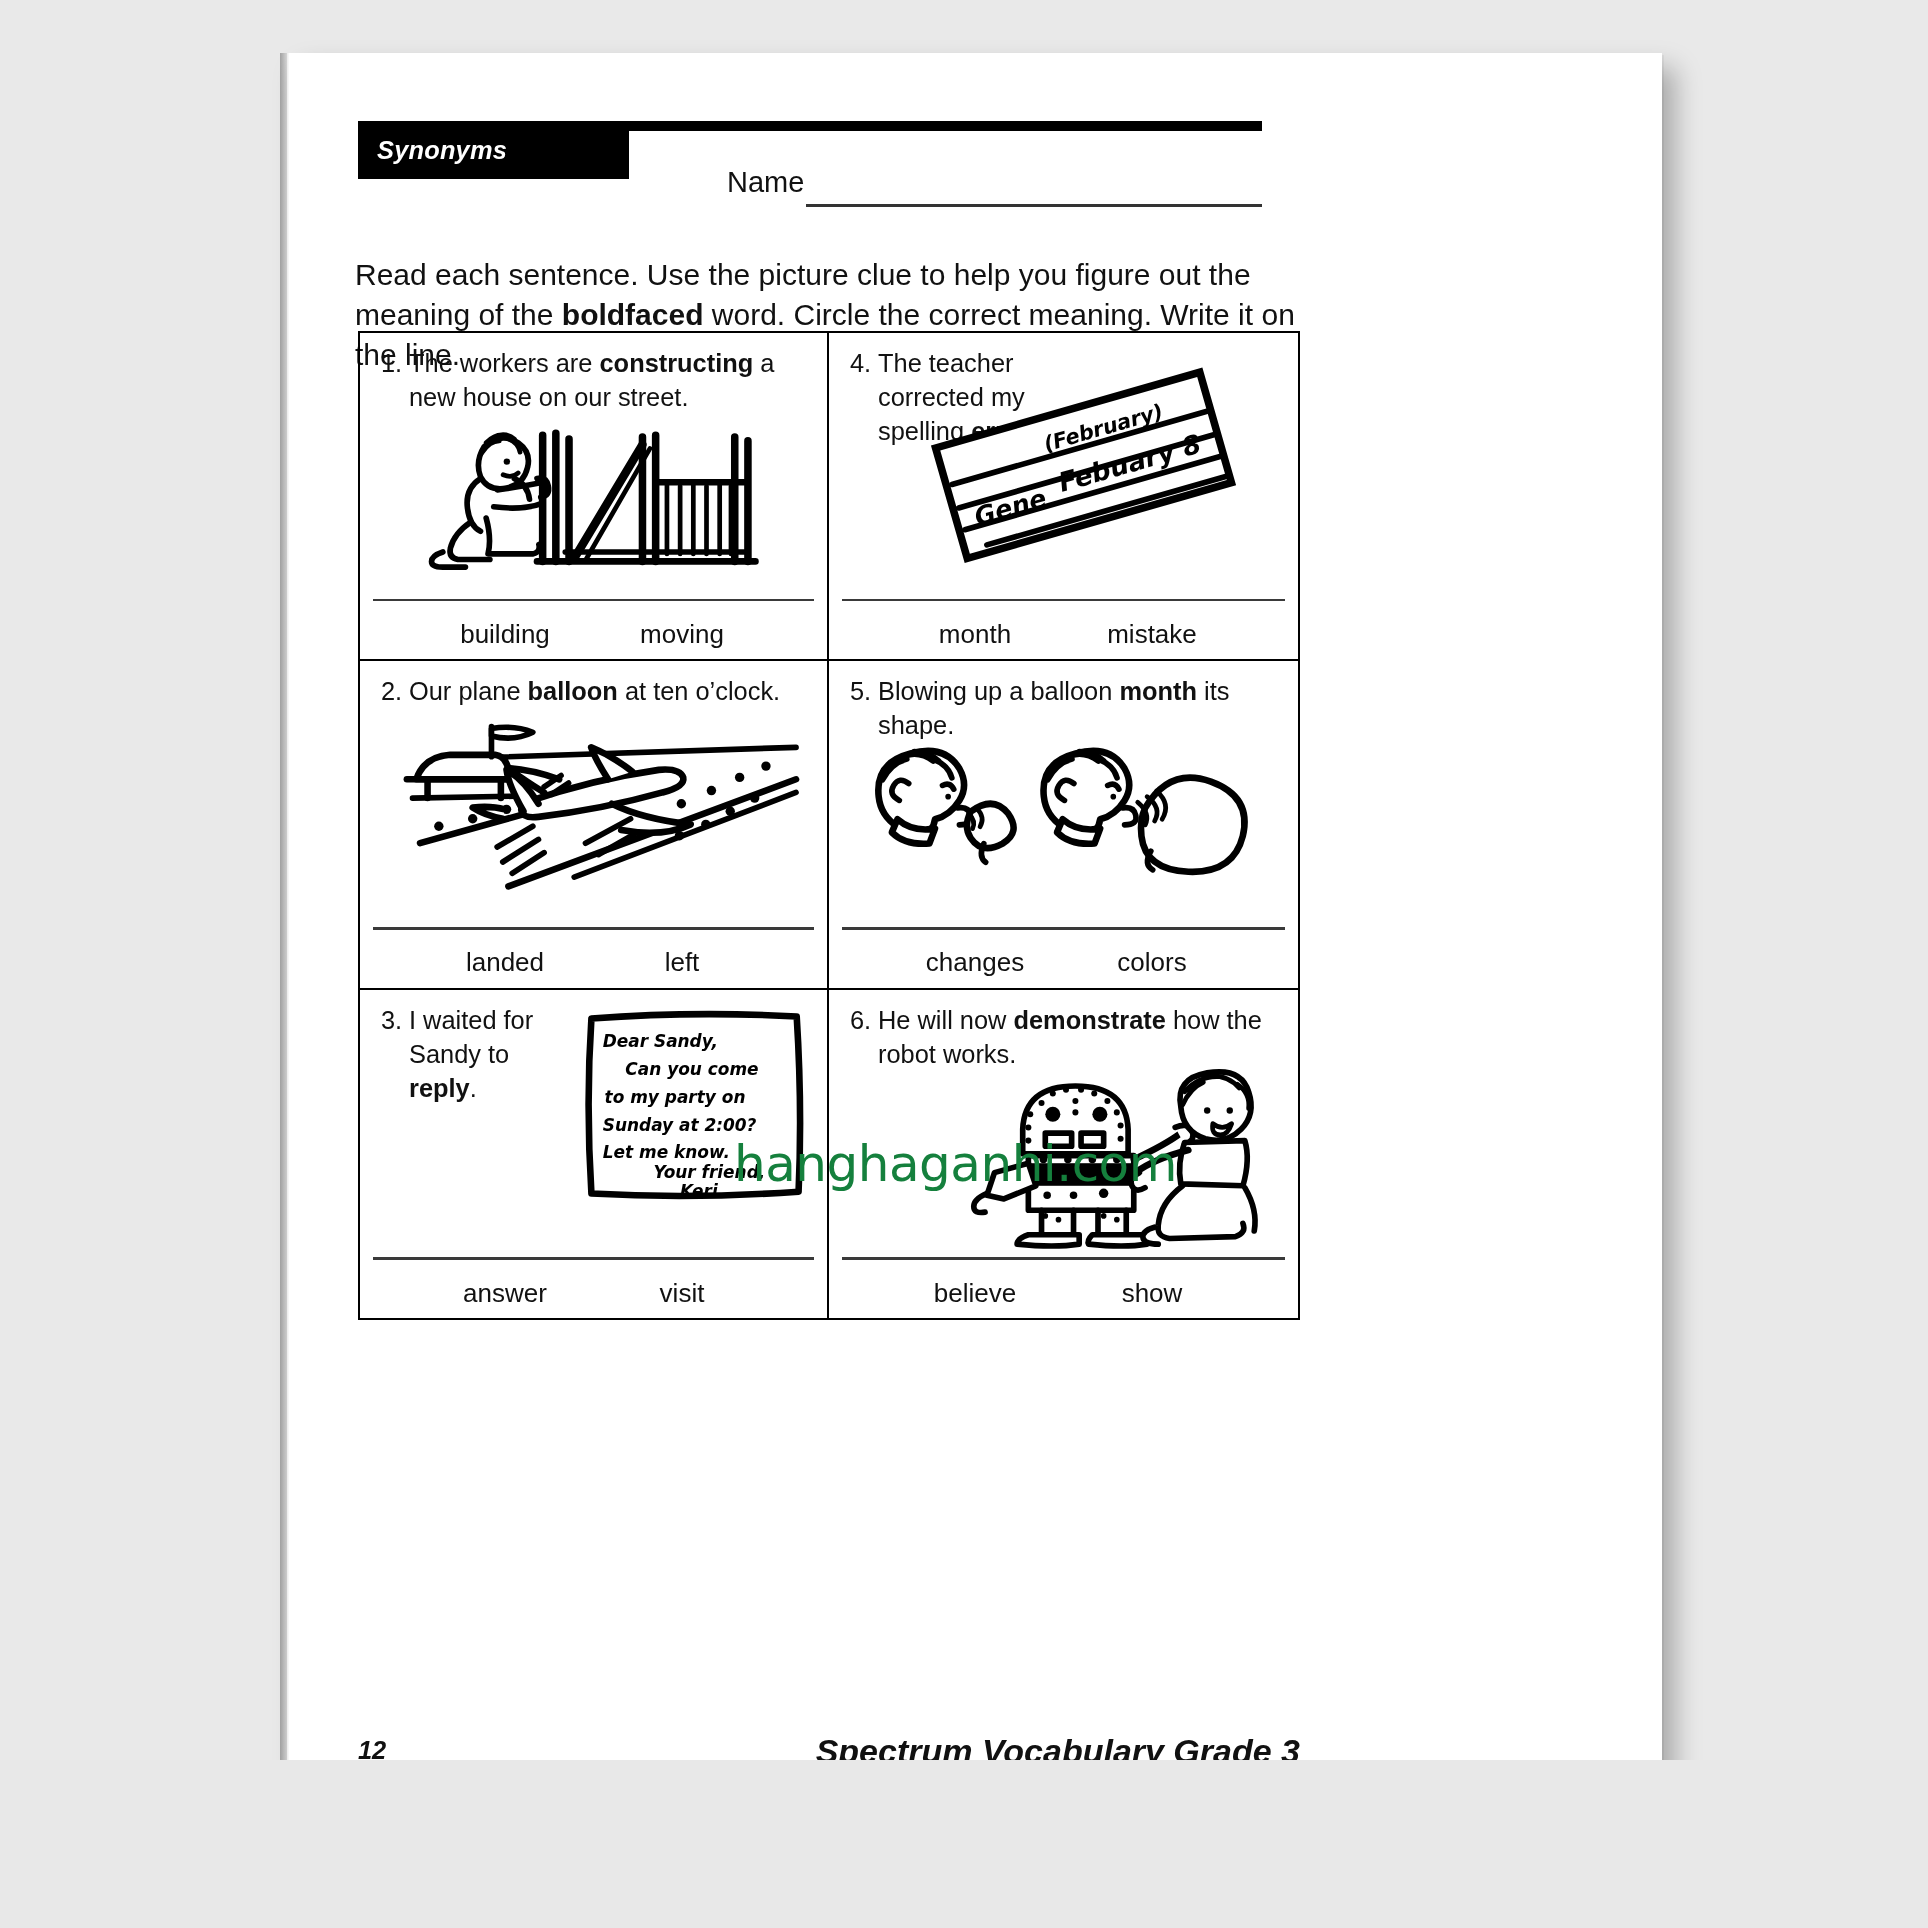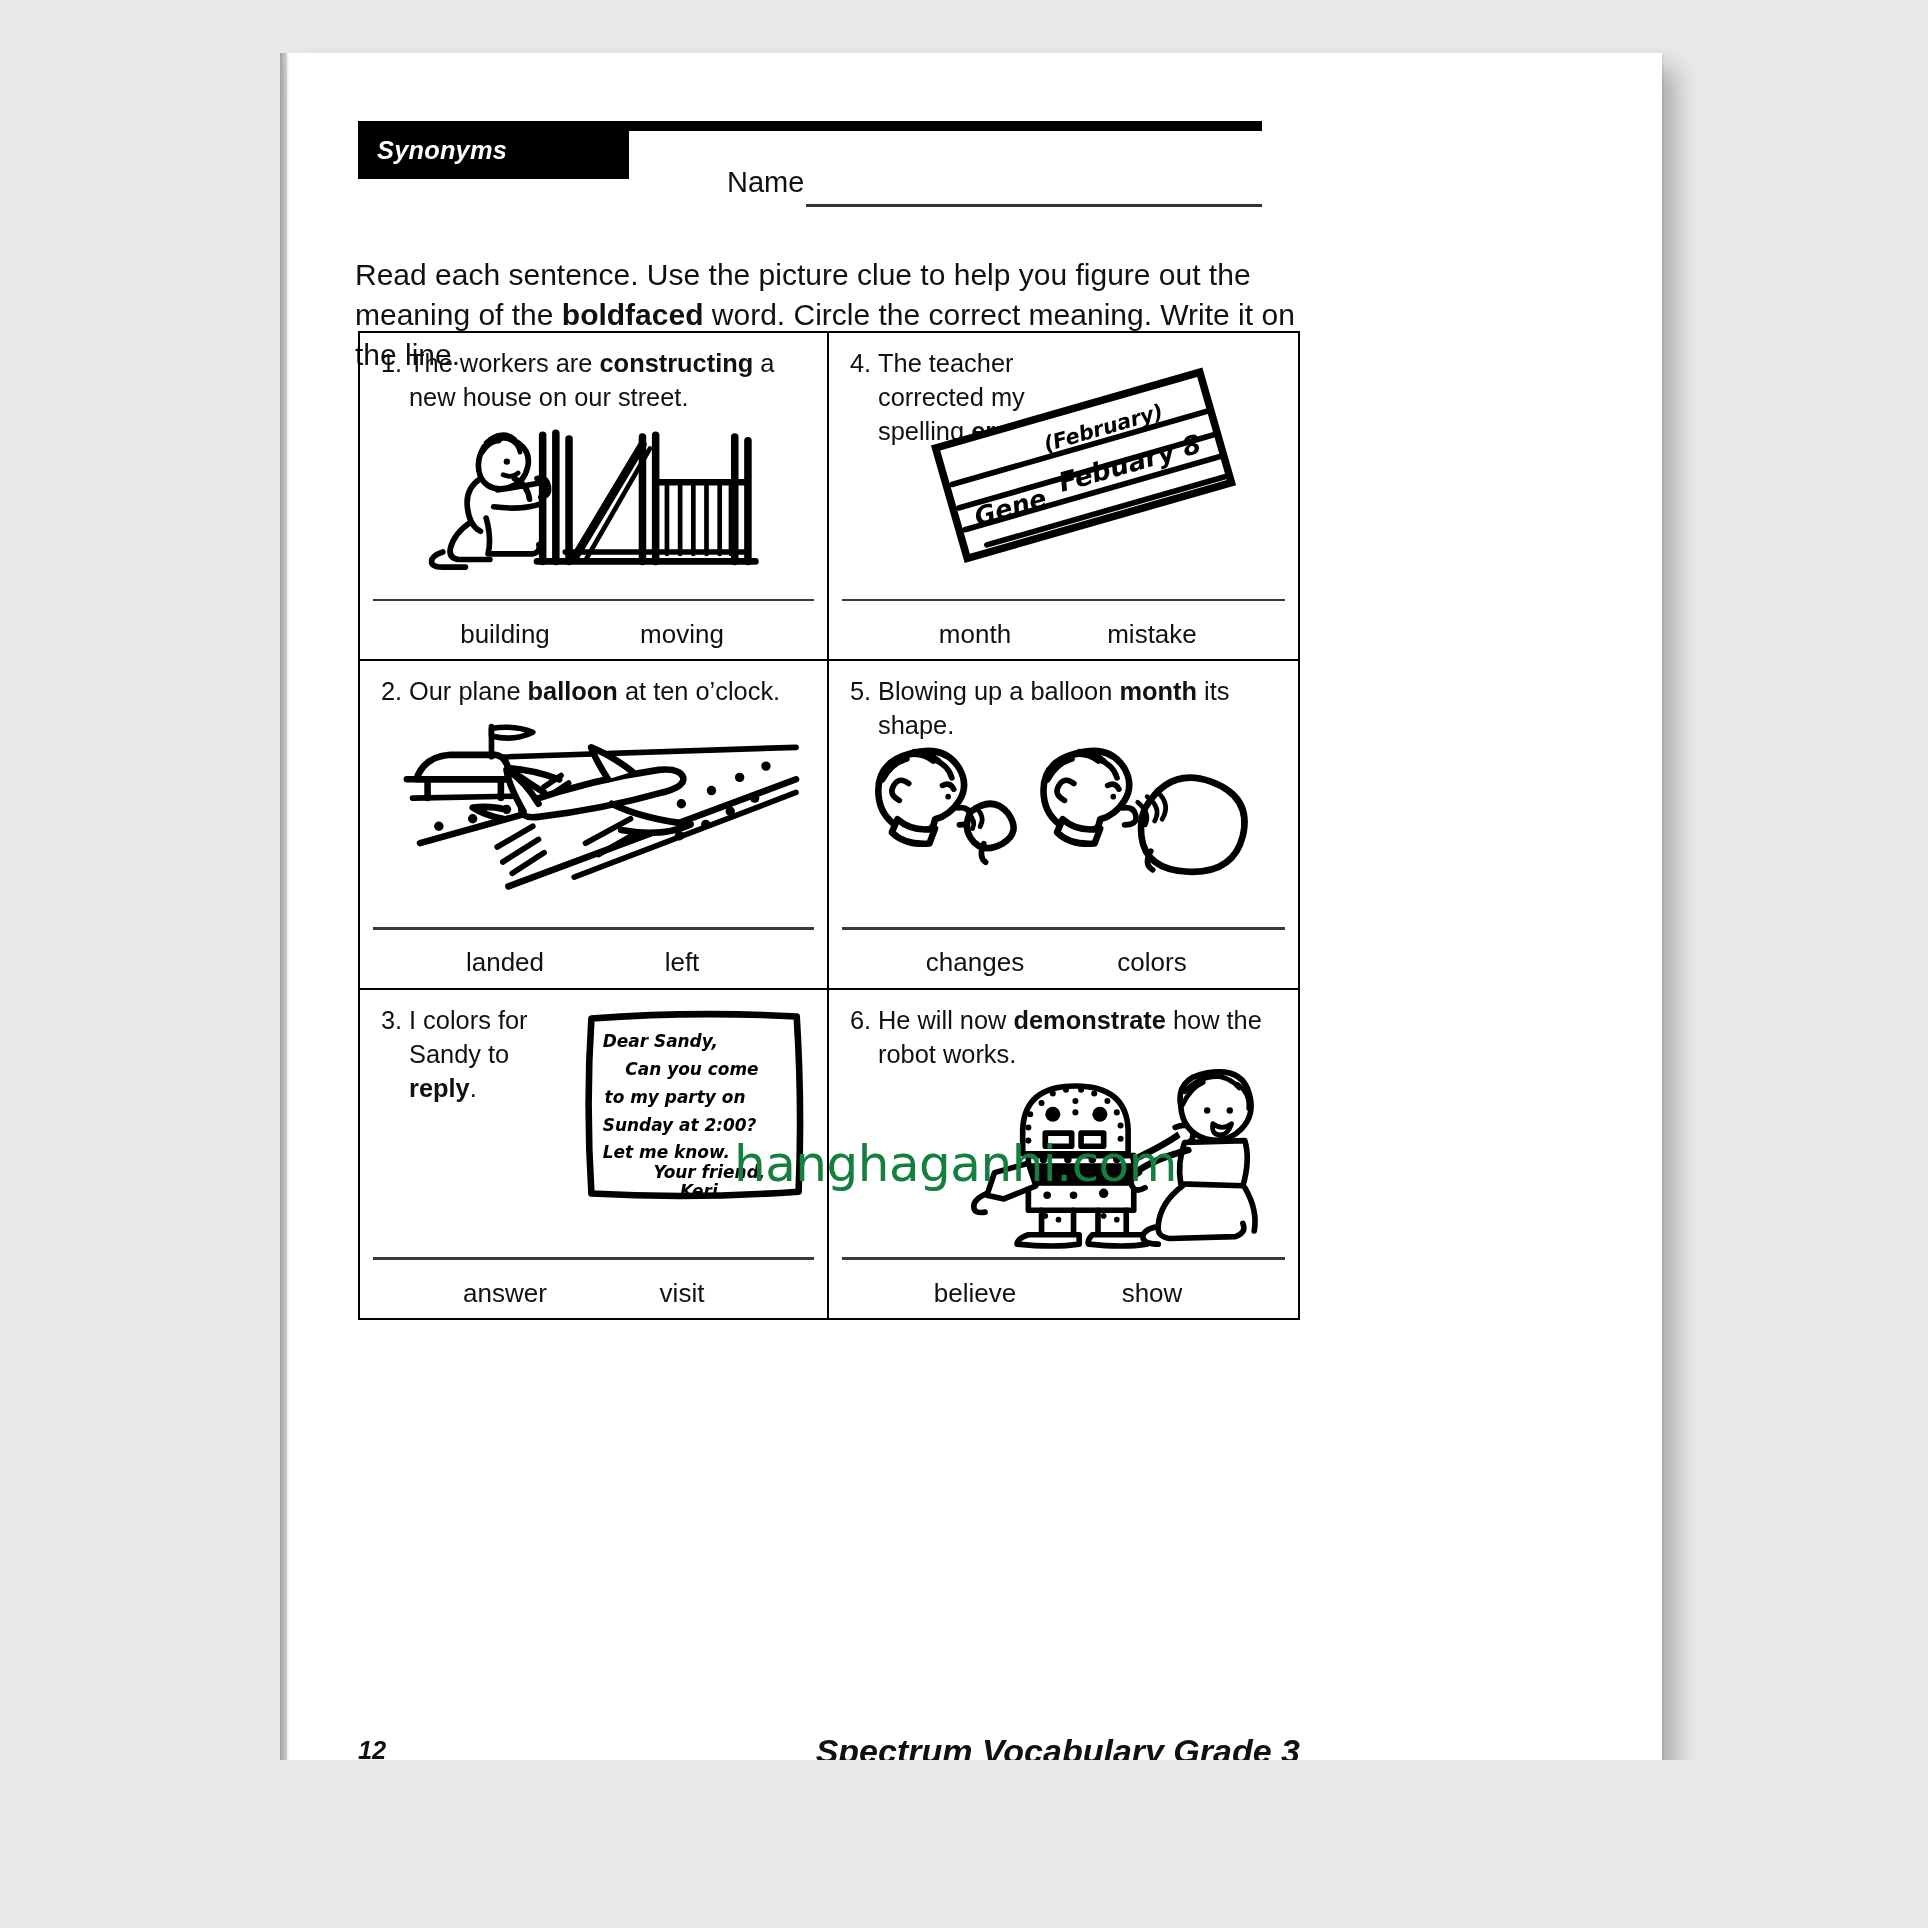--- a/index.html
+++ b/index.html
@@ -437,21 +437,21 @@
           </div>
           <div class="answer-rule"></div>
           <div class="choices">
             <span>changes</span>
             <span>colors</span>
           </div>
         </div>
 
         <div class="cell col1 row3">
           <div class="prompt" style="right:254px">
-            <span class="num">3.</span><span class="body"><span>I colors for Sandy to </span><b>reply</b><span>.</span></span>
+            <span class="num">3.</span><span class="body"><span>I waited for Sandy to </span><b>reply</b><span>.</span></span>
           </div>
           <div class="art" style="left:222px; top:17px;">
             <svg width="226" height="198" viewBox="0 0 240 210">
               <path d="M10 12 q110 -8 218 -2 q6 96 2 186 q-112 8 -220 2 q-6 -96 0 -186 Z" fill="#fff" stroke="#000" stroke-width="7" stroke-linejoin="round"></path>
               <g font-family="DejaVu Sans, sans-serif" font-style="italic" font-weight="bold" font-size="18" fill="#000">
                 <text x="22" y="42">Dear Sandy,</text>
                 <text x="46" y="72">Can you come</text>
                 <text x="24" y="102">to my party on</text>
                 <text x="22" y="132">Sunday at 2:00?</text>
                 <text x="22" y="160">Let me know.</text>

